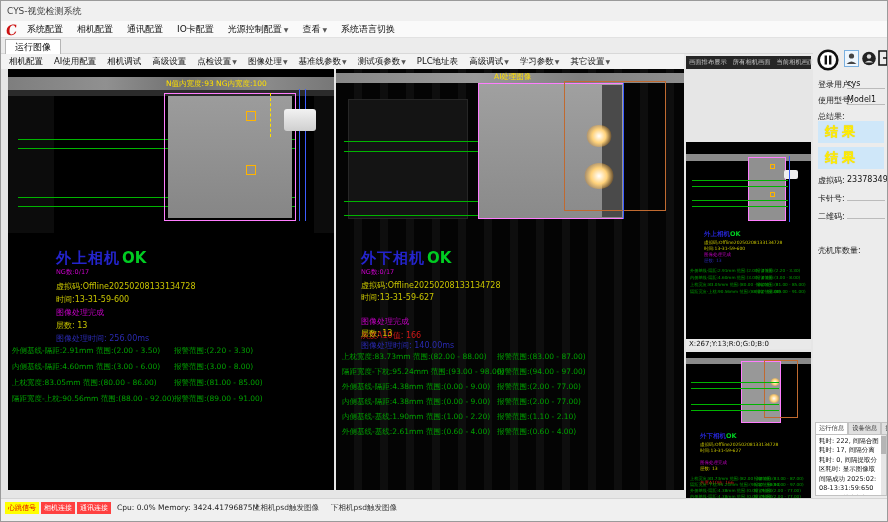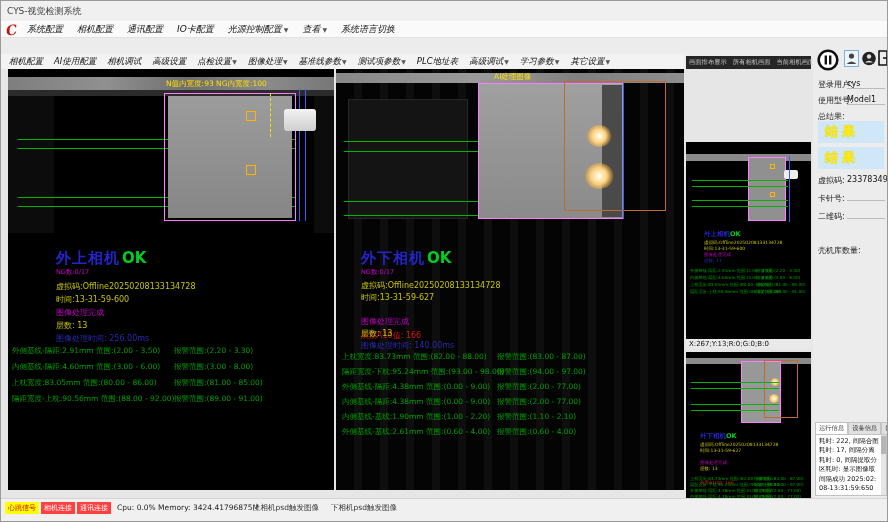--- a/index.html
+++ b/index.html
@@ -4,21 +4,21 @@
 <style>
   * { margin:0; padding:0; box-sizing:border-box; }
   body { font-family:"DejaVu Sans",sans-serif; background:#888; }
   .window { position:relative; width:888px; height:522px; background:#ececec; overflow:hidden; border:1px solid #9a9a9a; }
   .abs { position:absolute; }
 
   
   .titlebar { position:absolute; top:0; left:0; width:888px; height:20px; background:#f0f0f0; font-size:9px; color:#444; line-height:20px; padding-left:6px; }
   .menubar { position:absolute; top:20px; left:0; width:888px; height:17px; background:#fafafa; display:flex; align-items:center; gap:14px; padding-left:26px; font-size:9px; color:#111; border-bottom:1px solid #e2e2e2; }
   .logo { position:absolute; left:5px; top:1px; font-family:"DejaVu Serif",serif; font-style:italic; font-weight:bold; font-size:14px; color:#cc1111; transform:rotate(-8deg); }
-  .menu-item { cursor:default; white-space:nowrap;font-style:italic; }
+  .menu-item { cursor:default; white-space:nowrap; }
   .menu-item .arr { font-size:6px; color:#555; margin-left:2px; }
   .tabrow { position:absolute; top:37px; left:0; width:888px; height:16px; background:#ececec; border-bottom:1px solid #d8d8d8; }
   .tab { position:absolute; left:4px; top:1px; height:15px; background:#fff; border:1px solid #b5b5b5; border-bottom:none; font-size:9px; padding:1px 9px 0 9px; color:#111; }
   .toolbar { position:absolute; top:53px; left:0; width:683px; height:15px; background:#f3f3f3; display:flex; align-items:center; gap:11px; padding-left:8px; font-size:8.5px; color:#111; }
   .toolbar .arr { font-size:6px; color:#555; margin-left:1px; }
 
   
   .main { position:absolute; top:68px; left:0; width:888px; height:429px; background:#e6e6e6; }
   .camview { position:absolute; top:0; background:#000; overflow:hidden; }
   .cam0 { left:7px;  width:326px; height:421px; }
@@ -89,20 +89,23 @@
     <span class="logo">C</span>
     <span class="menu-item"><span>系统配置</span></span>
     <span class="menu-item"><span>相机配置</span></span>
     <span class="menu-item"><span>通讯配置</span></span>
     <span class="menu-item"><span>IO卡配置</span></span>
     <span class="menu-item"><span>光源控制配置</span><span class="arr">▼</span></span>
     <span class="menu-item"><span>查看</span><span class="arr">▼</span></span>
     <span class="menu-item"><span>系统语言切换</span></span>
   </div>
 
+  <div class="tabrow">
+    <div class="tab"><span>运行图像</span></div>
+  </div>
 
   <div class="toolbar">
     <span class="menu-item"><span>相机配置</span></span>
     <span class="menu-item"><span>AI使用配置</span></span>
     <span class="menu-item"><span>相机调试</span></span>
     <span class="menu-item"><span>高级设置</span></span>
     <span class="menu-item"><span>点检设置</span><span class="arr">▼</span></span>
     <span class="menu-item"><span>图像处理</span><span class="arr">▼</span></span>
     <span class="menu-item"><span>基准线参数</span><span class="arr">▼</span></span>
     <span class="menu-item"><span>测试项参数</span><span class="arr">▼</span></span>

